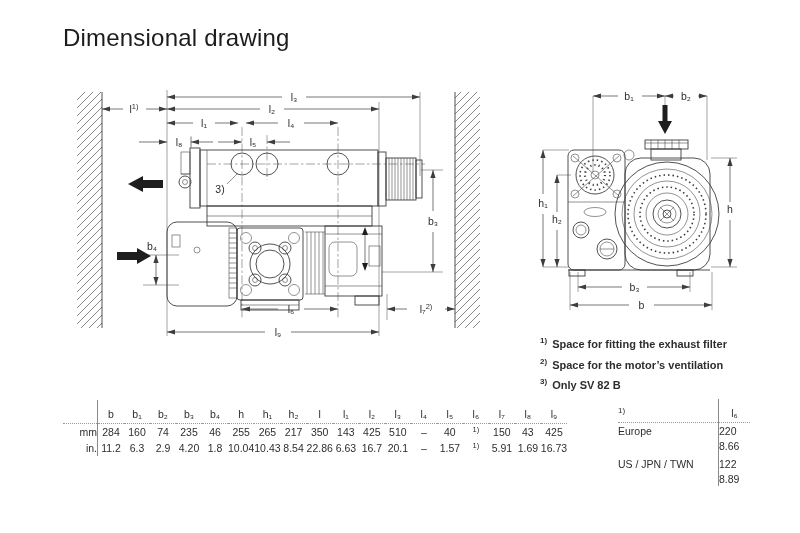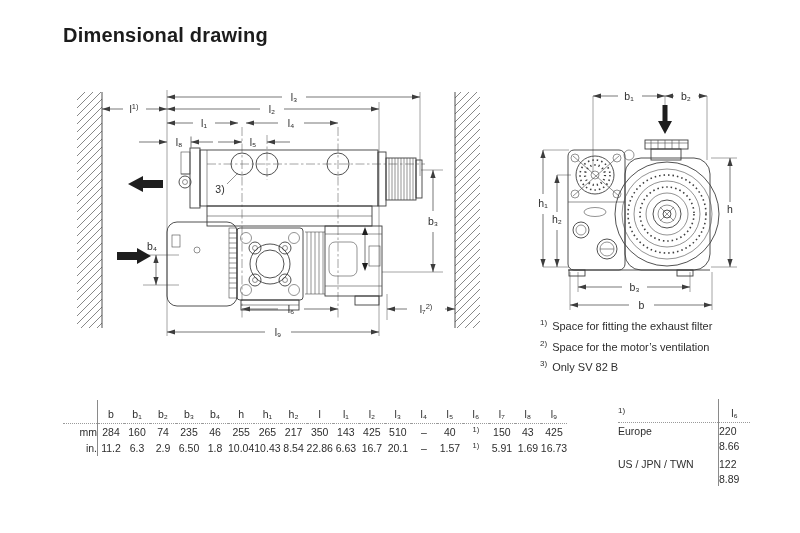--- a/index.html
+++ b/index.html
@@ -1,33 +1,33 @@
 <!DOCTYPE html>
 <html><head>
 <meta charset="utf-8">
 <style>
   html,body{margin:0;padding:0;background:#fff;}
   body{width:800px;height:533px;position:relative;overflow:hidden;
        font-family:"Liberation Sans","DejaVu Sans",sans-serif;color:#2e2e2e;}
   .page{position:absolute;inset:0;background:#fff;}
-  .page-title{position:absolute;left:63px;top:24px;font-size:20px;font-weight:700;
+  .page-title{position:absolute;left:63px;top:24px;font-size:24px;font-weight:400;
               color:#1c1c1c;letter-spacing:.2px;margin:0;}
   svg text{font-family:"Liberation Sans","DejaVu Sans",sans-serif;font-size:10.5px;fill:#2e2e2e;}
   .svg-sup{font-size:7.5px;}
   .ol{fill:none;stroke:#3d3d3d;stroke-width:.9;}
   .thin{fill:none;stroke:#4a4a4a;stroke-width:.6;}
   .dim{fill:none;stroke:#3d3d3d;stroke-width:.7;}
   .ext{fill:none;stroke:#5a5a5a;stroke-width:.55;}
   .cl{fill:none;stroke:#5a5a5a;stroke-width:.55;stroke-dasharray:9 2.5 2.5 2.5;}
   .dot1{fill:none;stroke:#3d3d3d;stroke-width:1.6;stroke-dasharray:1.5 3;}
   .dot2{fill:none;stroke:#3d3d3d;stroke-width:2.2;stroke-dasharray:1.2 3;}
   .solid{fill:#1e1e1e;stroke:none;}
   .left-drawing{position:absolute;left:57px;top:80px;}
   .right-drawing{position:absolute;left:525px;top:72px;}
-  .footnotes{position:absolute;left:540px;top:314px;font-size:11px;line-height:18px;color:#2e2e2e;}
+  .footnotes{position:absolute;left:540px;top:332px;font-size:11px;line-height:18px;color:#2e2e2e;font-weight:bold;}
   .footnotes sup{font-size:8px;margin-right:5px;}
   
   .dim-table{position:absolute;left:63px;top:400px;border-collapse:collapse;
              font-size:10.5px;color:#2e2e2e;table-layout:fixed;}
   .dim-table th,.dim-table td{font-weight:400;text-align:center;padding:0;white-space:nowrap;
              height:16px;vertical-align:middle;}
   .dim-table thead th{height:20px;border-bottom:1px dotted #9a9a9a;vertical-align:bottom;padding-bottom:3px;}
   .dim-table .rowlab{text-align:right;width:34px;}
   .dim-table .vline{border-left:1px solid #8a8a8a;}
   .dim-table sup{font-size:7.5px;}
@@ -370,21 +370,21 @@
           <td><sup>1)</sup></td>
           <td>150</td>
           <td>43</td>
           <td>425</td>
         </tr>
         <tr>
           <td class="rowlab">in.</td>
           <td class="vline">11.2</td>
           <td>6.3</td>
           <td>2.9</td>
-          <td>6.50</td>
+          <td>4.20</td>
           <td>1.8</td>
           <td>10.04</td>
           <td>10.43</td>
           <td>8.54</td>
           <td>22.86</td>
           <td>6.63</td>
           <td>16.7</td>
           <td>20.1</td>
           <td>–</td>
           <td>1.57</td>

